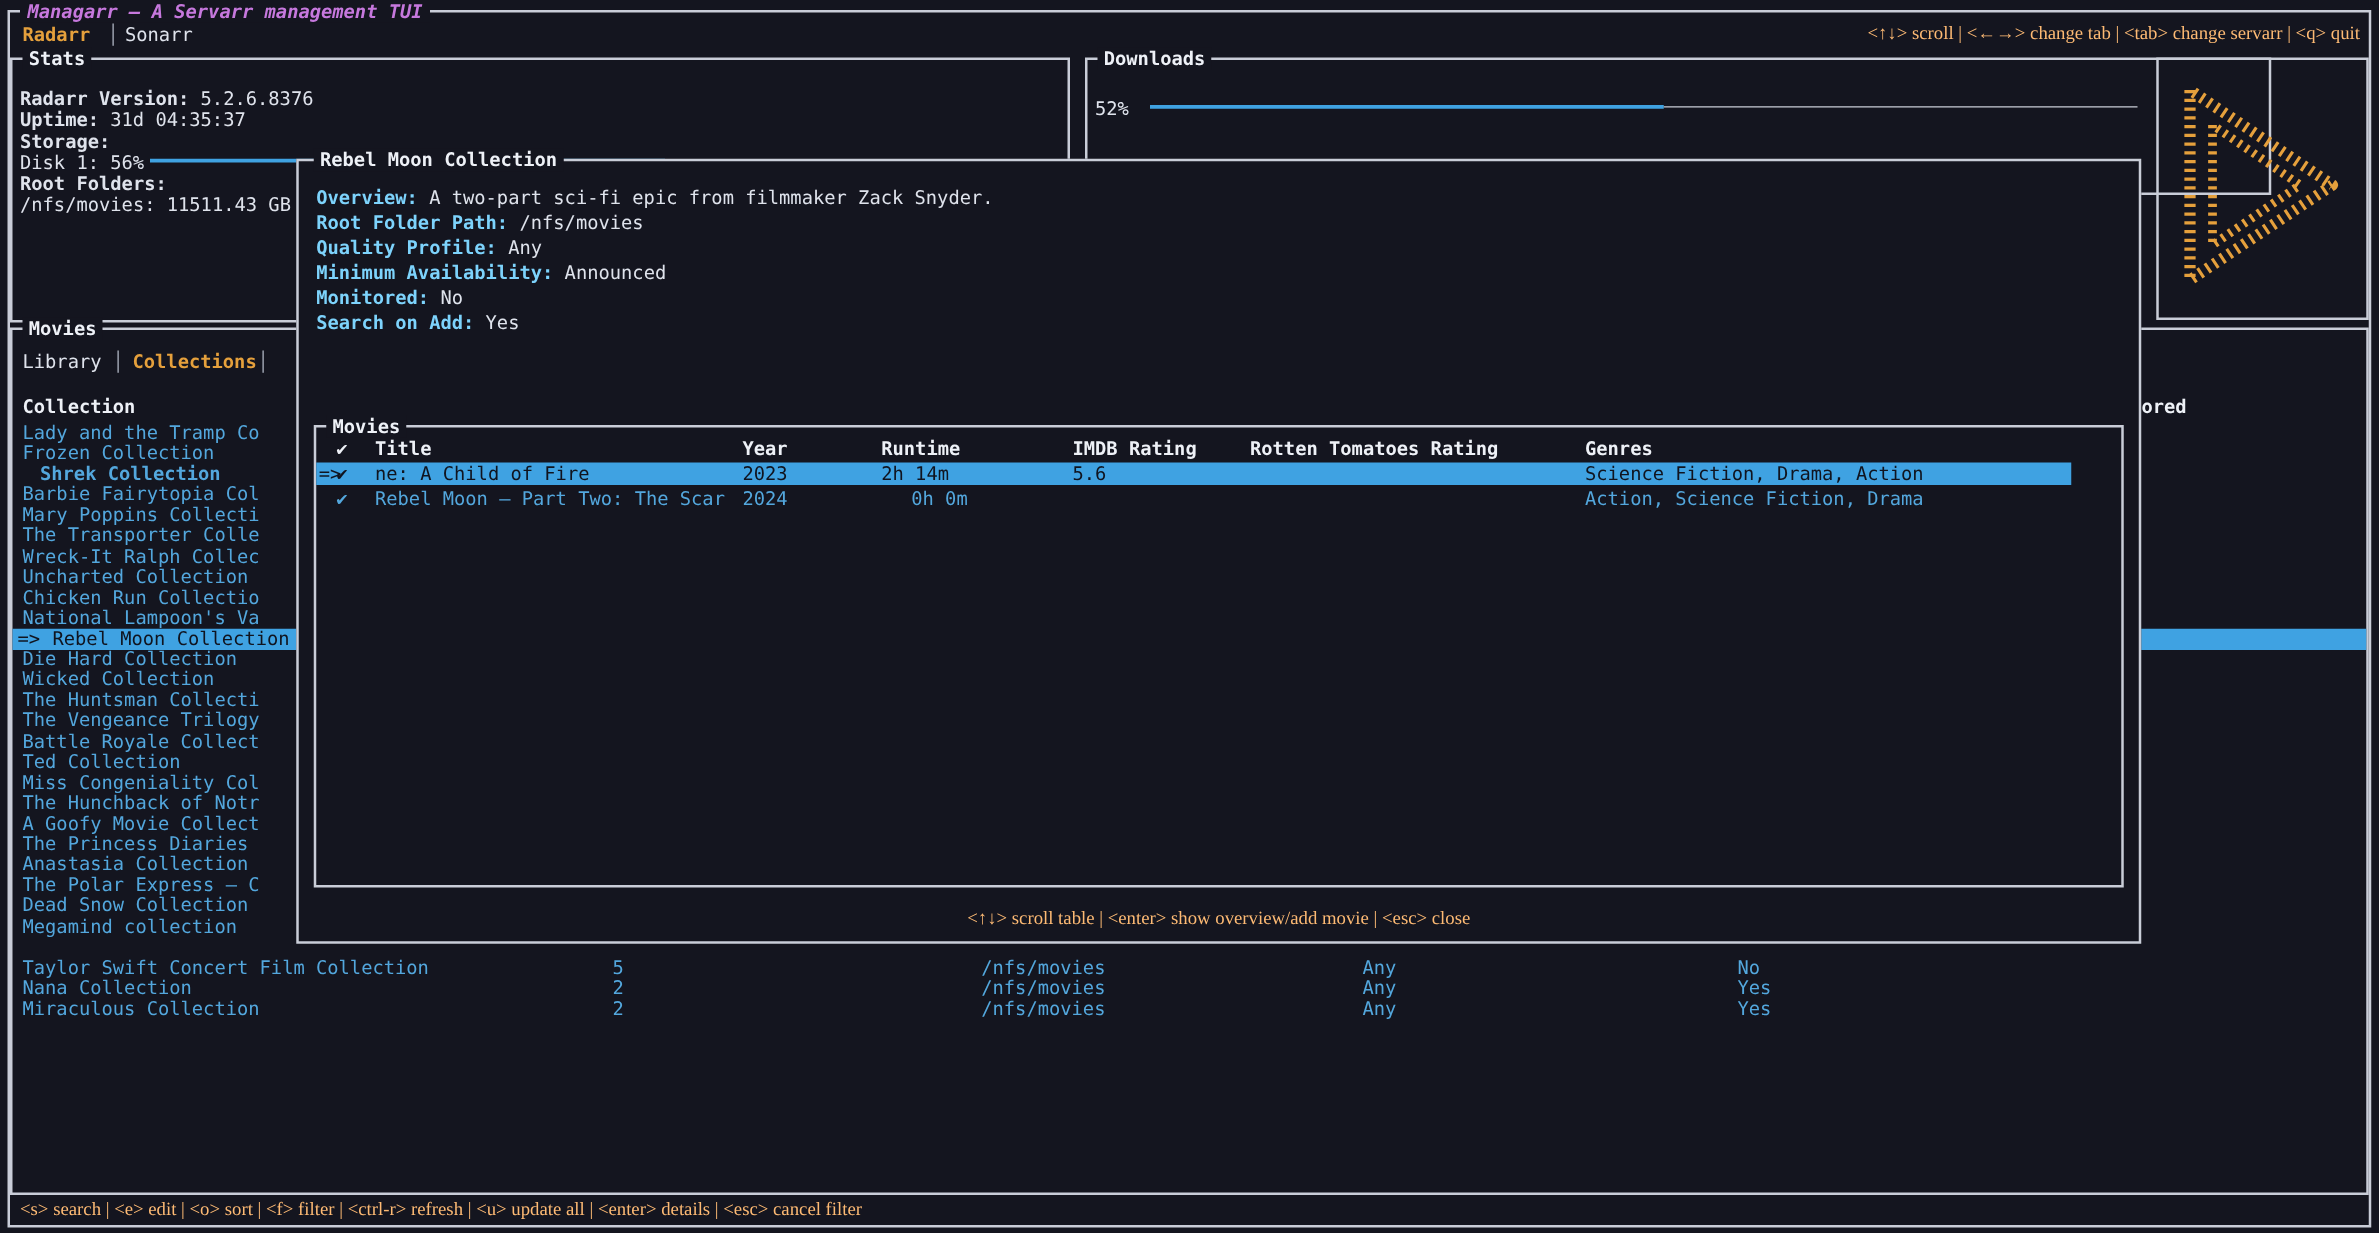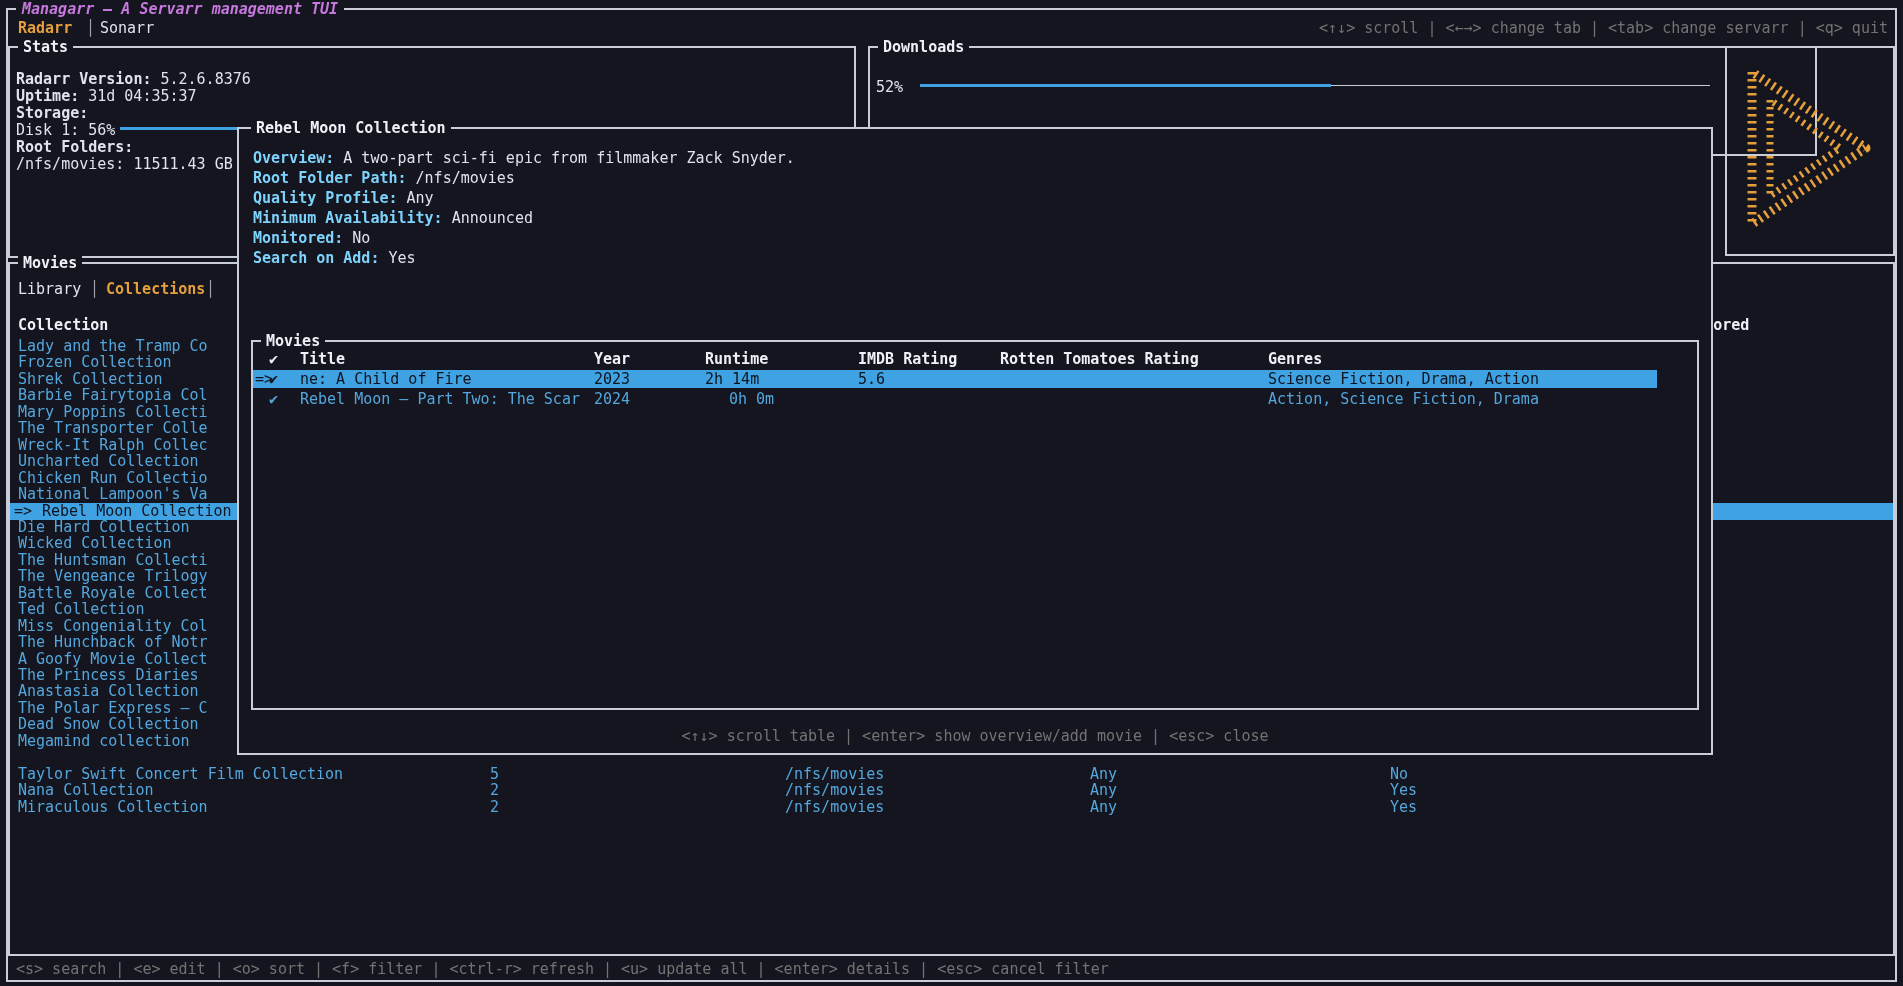--- a/index.html
+++ b/index.html
@@ -4,21 +4,21 @@
 <style>
   * { margin:0; padding:0; box-sizing:border-box; }
   html,body { width:1903px; height:986px; background:#14151f; overflow:hidden; }
   body { font-family:"DejaVu Sans Mono", monospace; font-size:15px; color:#dfe3ec;
          position:relative; }
   .line { position:absolute; white-space:pre; }
   .frame { position:absolute; border:2px solid #c9cdd8; background:transparent; }
   .panel { position:absolute; border:2px solid #c9cdd8; }
   .panel-title { position:absolute; top:-10px; left:8px; background:#14151f; padding:0 5px;
                  font-weight:bold; color:#eef1f7; white-space:pre; }
-  .blue { color:#737373; }
+  .blue { color:#fdba74;font-family:Liberation Serif, serif; }
   .orange { color:#e5a03c; font-weight:bold; }
   .bold { font-weight:bold; }
   .dim { color:#9aa0ad; }
   .app-title { position:absolute; left:16px; top:0; color:#c678dd; font-weight:bold;
                font-style:italic; background:#14151f; padding:0 6px; z-index:3; white-space:pre; }
   .top-help { position:absolute; right:15px; top:19px; white-space:pre; }
   .bottom-help { position:absolute; left:16px; top:960px; white-space:pre; }
   .gfill { position:absolute; height:3px; background:#3fa2e2; }
   .grest { position:absolute; height:1px; background:#c9cdd8; }
   .crow { position:absolute; left:0; width:100%; height:17px; line-height:17px;
@@ -83,21 +83,21 @@
   <span class="line dim" style="left:80px;top:16px">│</span>
   <span class="line orange" style="left:96px;top:16px">Collections</span>
   <span class="line dim" style="left:196px;top:16px">│</span>
 
   <span class="hdr-cell" style="left:8px;top:52px">Collection</span>
   <span class="hdr-cell" style="left:1658px;top:52px">Monitored</span>
 
   <div id="collection-rows" style="position:absolute;inset:0">
       <div class="crow" style="top: 74px;"><span style="left: 8px;">Lady and the Tramp Co</span></div>
       <div class="crow" style="top: 90.45px;"><span style="left: 8px;">Frozen Collection</span></div>
-      <div class="crow" style="top: 106.9px;"><span style="left: 8px;">Shrek Collection</span></div>
+      <div class="crow" style="top: 106.9px;"><span style="left: 22px; font-weight: bold;">Shrek Collection</span></div>
       <div class="crow" style="top: 123.35px;"><span style="left: 8px;">Barbie Fairytopia Col</span></div>
       <div class="crow" style="top: 139.8px;"><span style="left: 8px;">Mary Poppins Collecti</span></div>
       <div class="crow" style="top: 156.25px;"><span style="left: 8px;">The Transporter Colle</span></div>
       <div class="crow" style="top: 172.7px;"><span style="left: 8px;">Wreck-It Ralph Collec</span></div>
       <div class="crow" style="top: 189.15px;"><span style="left: 8px;">Uncharted Collection</span></div>
       <div class="crow" style="top: 205.6px;"><span style="left: 8px;">Chicken Run Collectio</span></div>
       <div class="crow" style="top: 222.05px;"><span style="left: 8px;">National Lampoon's Va</span></div>
       <div class="crow sel" style="top: 238.5px;"><span style="left: 4px;">=&gt;</span><span style="left: 32px;">Rebel Moon Collection</span></div>
       <div class="crow" style="top: 254.95px;"><span style="left: 8px;">Die Hard Collection</span></div>
       <div class="crow" style="top: 271.4px;"><span style="left: 8px;">Wicked Collection</span></div>

